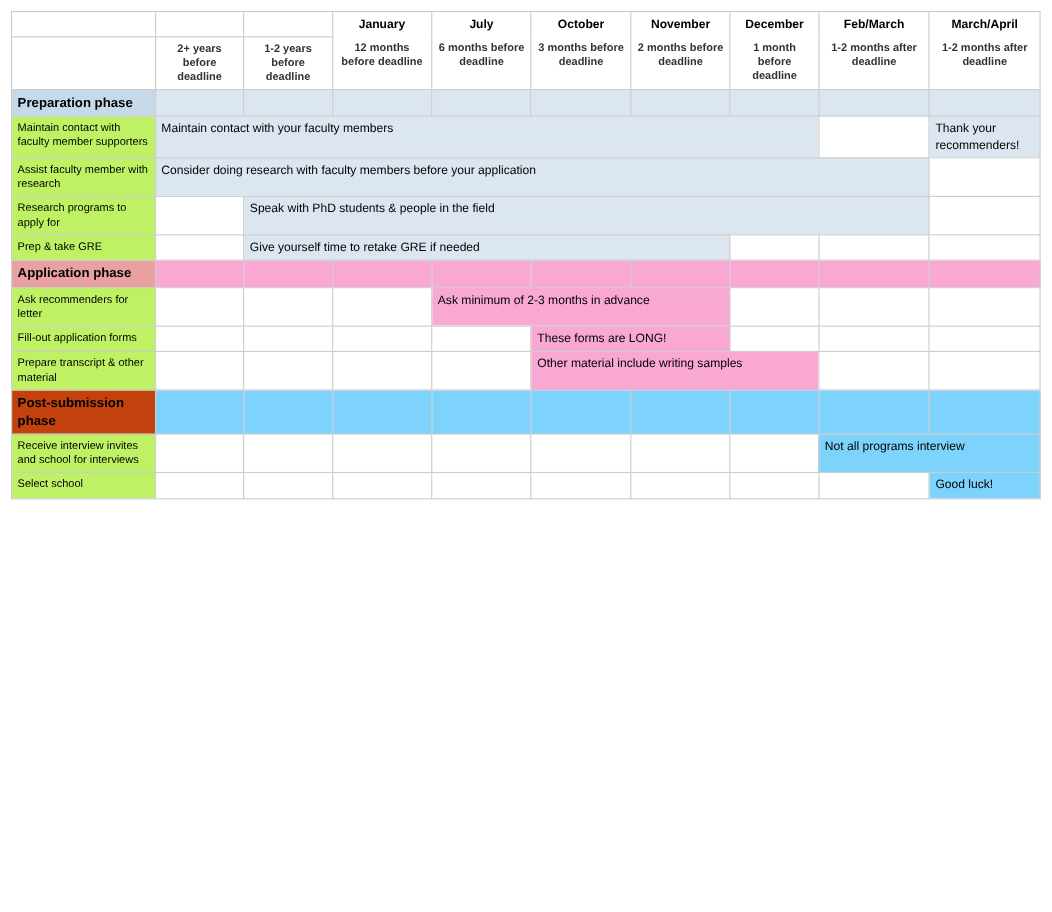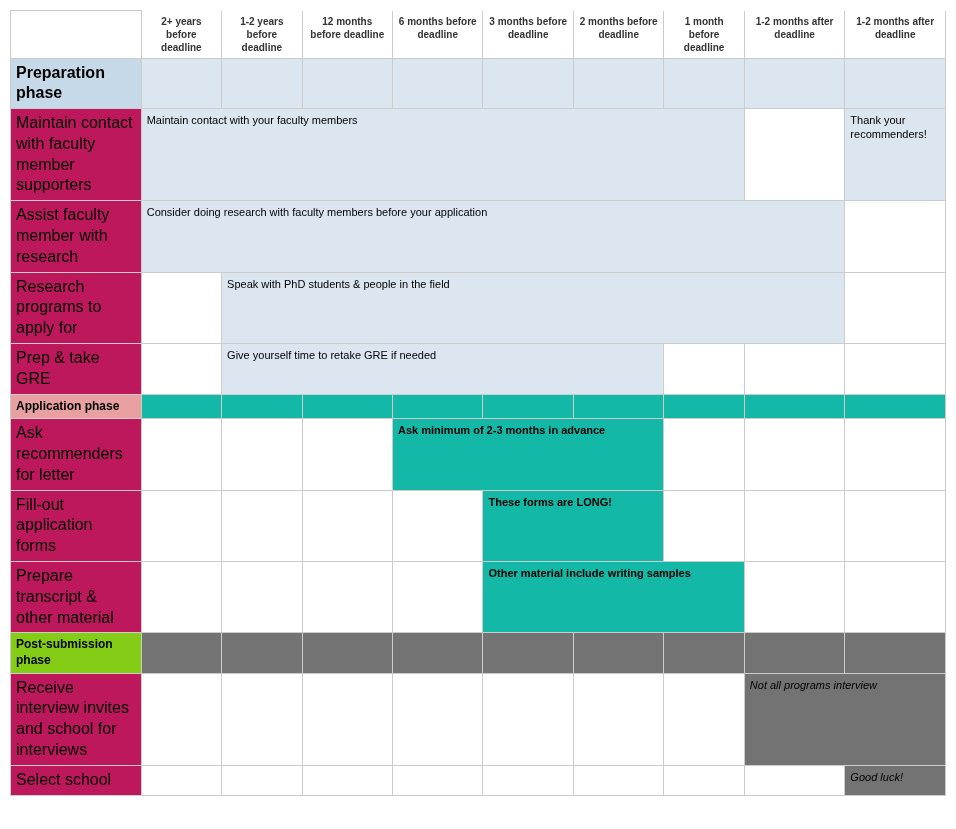--- a/index.html
+++ b/index.html
@@ -42,54 +42,52 @@
     }
     .subheader {
       background: #fff;
       text-align: center;
       font-size: 10px;
       color: #333;
       border-top: none;
       margin-top: 24px;
     }
     .label-col {
-      background: #be185d;
-      font-size: 16px;
+      background: #bef264;
+      font-size: 10px;
     }
     
     .phase-preparation {
       background: #c5d9e8;
       font-weight: bold;
-      font-size: 16px;
+      font-size: 12px;
     }
     .phase-application {
       background: #e8a0a0;
       font-weight: bold;
       font-size: 12px;
       margin-top: 45px;
     }
     .phase-postsubmission {
-      background: #84cc16;
+      background: #c2410c;
       font-weight: bold;
       font-size: 12px;
     }
     
     .content-blue {
       background: #dce6f1;
       font-size: 11px;
     }
     .content-pink {
-      background: #14b8a6;
-      font-size: 11px;
-      font-weight: bold;
+      background: #f9a8d4;
+      font-size: 11px;
     }
     .content-green {
-      background: #737373;
-      font-size: 11px;
-      font-style: italic;
+      background: #7dd3fc;
+      font-size: 11px;
     }
     .empty-cell {
       background: #fff;
     }
     
     .text-cell {
       font-size: 11px;
     }
   </style>
 </head>
@@ -103,20 +101,32 @@
     <col class="col-12mo">
     <col class="col-6mo">
     <col class="col-3mo">
     <col class="col-2mo">
     <col class="col-1mo">
     <col class="col-febmar">
     <col class="col-marapr">
   </colgroup>
 
   <thead>
+    <tr>
+      <th style="border:1px solid #ccc; background:#fff;"></th>
+      <th style="border:1px solid #ccc; background:#fff;"></th>
+      <th style="border:1px solid #ccc; background:#fff;"></th>
+      <th class="month-header">January</th>
+      <th class="month-header">July</th>
+      <th class="month-header">October</th>
+      <th class="month-header">November</th>
+      <th class="month-header">December</th>
+      <th class="month-header">Feb/March</th>
+      <th class="month-header">March/April</th>
+    </tr>
 
     <tr>
       <th style="border:1px solid #ccc; background:#fff;"></th>
       <th class="subheader">2+ years before deadline</th>
       <th class="subheader">1-2 years before deadline</th>
       <th class="subheader">12 months before deadline</th>
       <th class="subheader">6 months before deadline</th>
       <th class="subheader">3 months before deadline</th>
       <th class="subheader">2 months before deadline</th>
       <th class="subheader">1 month before deadline</th>

